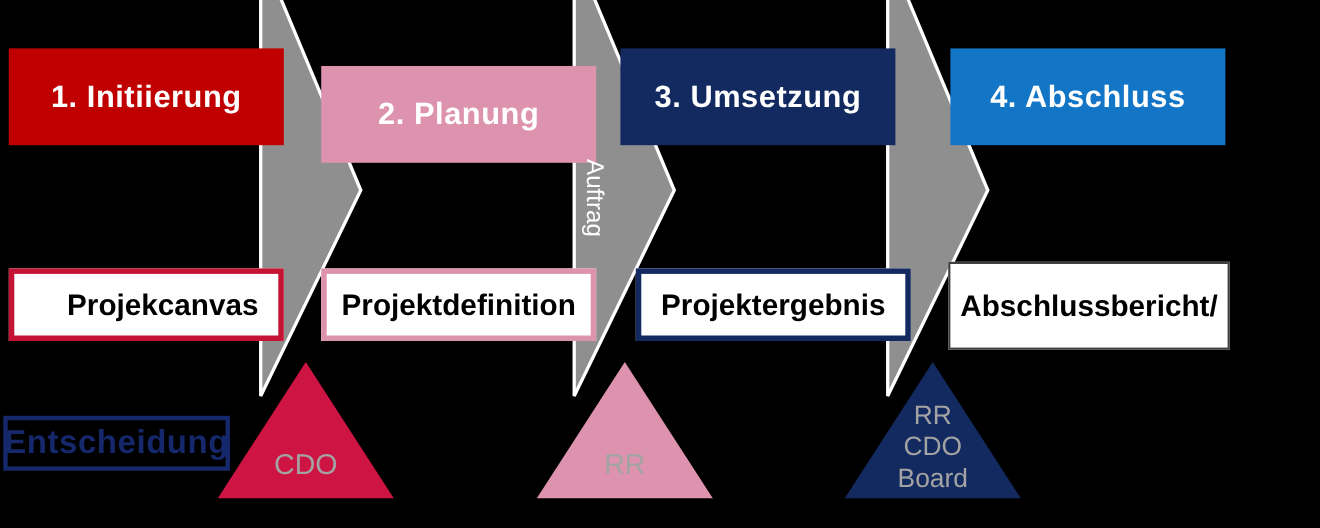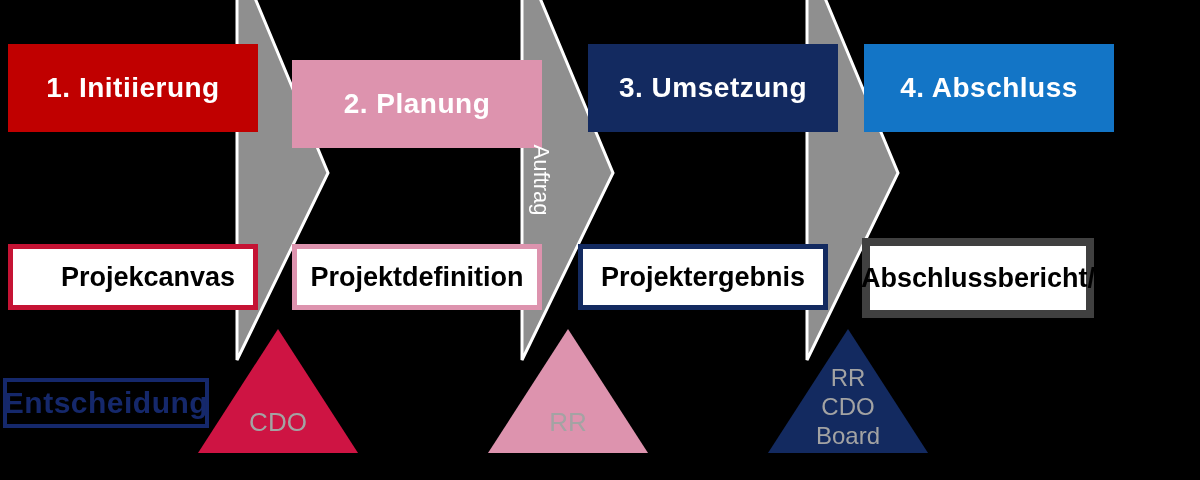--- a/index.html
+++ b/index.html
@@ -9,31 +9,31 @@
     border-radius:32px;
   }
   svg.layer{position:absolute;left:0;top:0;z-index:0;}
   .phase{
     position:absolute;top:44px;width:250px;height:88px;z-index:2;
     display:flex;align-items:center;justify-content:center;
     color:#fff;font-weight:bold;font-size:28px;letter-spacing:.5px;
   }
   .phase.p1{left:8px;background:#C00000;}
   .phase.p2{left:292px;background:#DD93AE;margin-top:16px;}
-  .phase.p3{left:588px;background:#132A60;}
+  .phase.p3{left:564px;background:#132A60;}
   .phase.p4{left:864px;background:#1375C6;text-align:right;}
   .deliv{
     position:absolute;top:244px;width:250px;height:66px;z-index:2;box-sizing:border-box;
     background:#fff;display:flex;flex-direction:column;align-items:center;justify-content:center;
     color:#000;font-weight:bold;font-size:27px;line-height:31px;text-align:center;
   }
   .deliv.d1{left:8px;border:5px solid #C51334;padding-left:30px;}
   .deliv.d2{left:292px;border:5px solid #DD93AE;text-align:center;}
   .deliv.d3{left:578px;border:5px solid #132A60;}
-  .deliv.d4{left:862px;top:238px;width:232px;height:80px;border:8px solid #404040;}
+  .deliv.d4{left:862px;top:238px;width:256px;height:80px;border:2px solid #404040;}
   .auftrag{
     position:absolute;left:491px;top:167px;width:100px;height:26px;z-index:3;
     transform:rotate(90deg);color:#fff;font-size:22px;line-height:26px;text-align:center;
   }
   .decision{
     position:absolute;left:3px;top:378px;width:206px;height:50px;z-index:2;box-sizing:border-box;
     border:4px solid #15286B;display:flex;align-items:center;justify-content:center;
     color:#15286B;font-weight:bold;font-size:30px;letter-spacing:.5px;
   }
   .tri-label{

